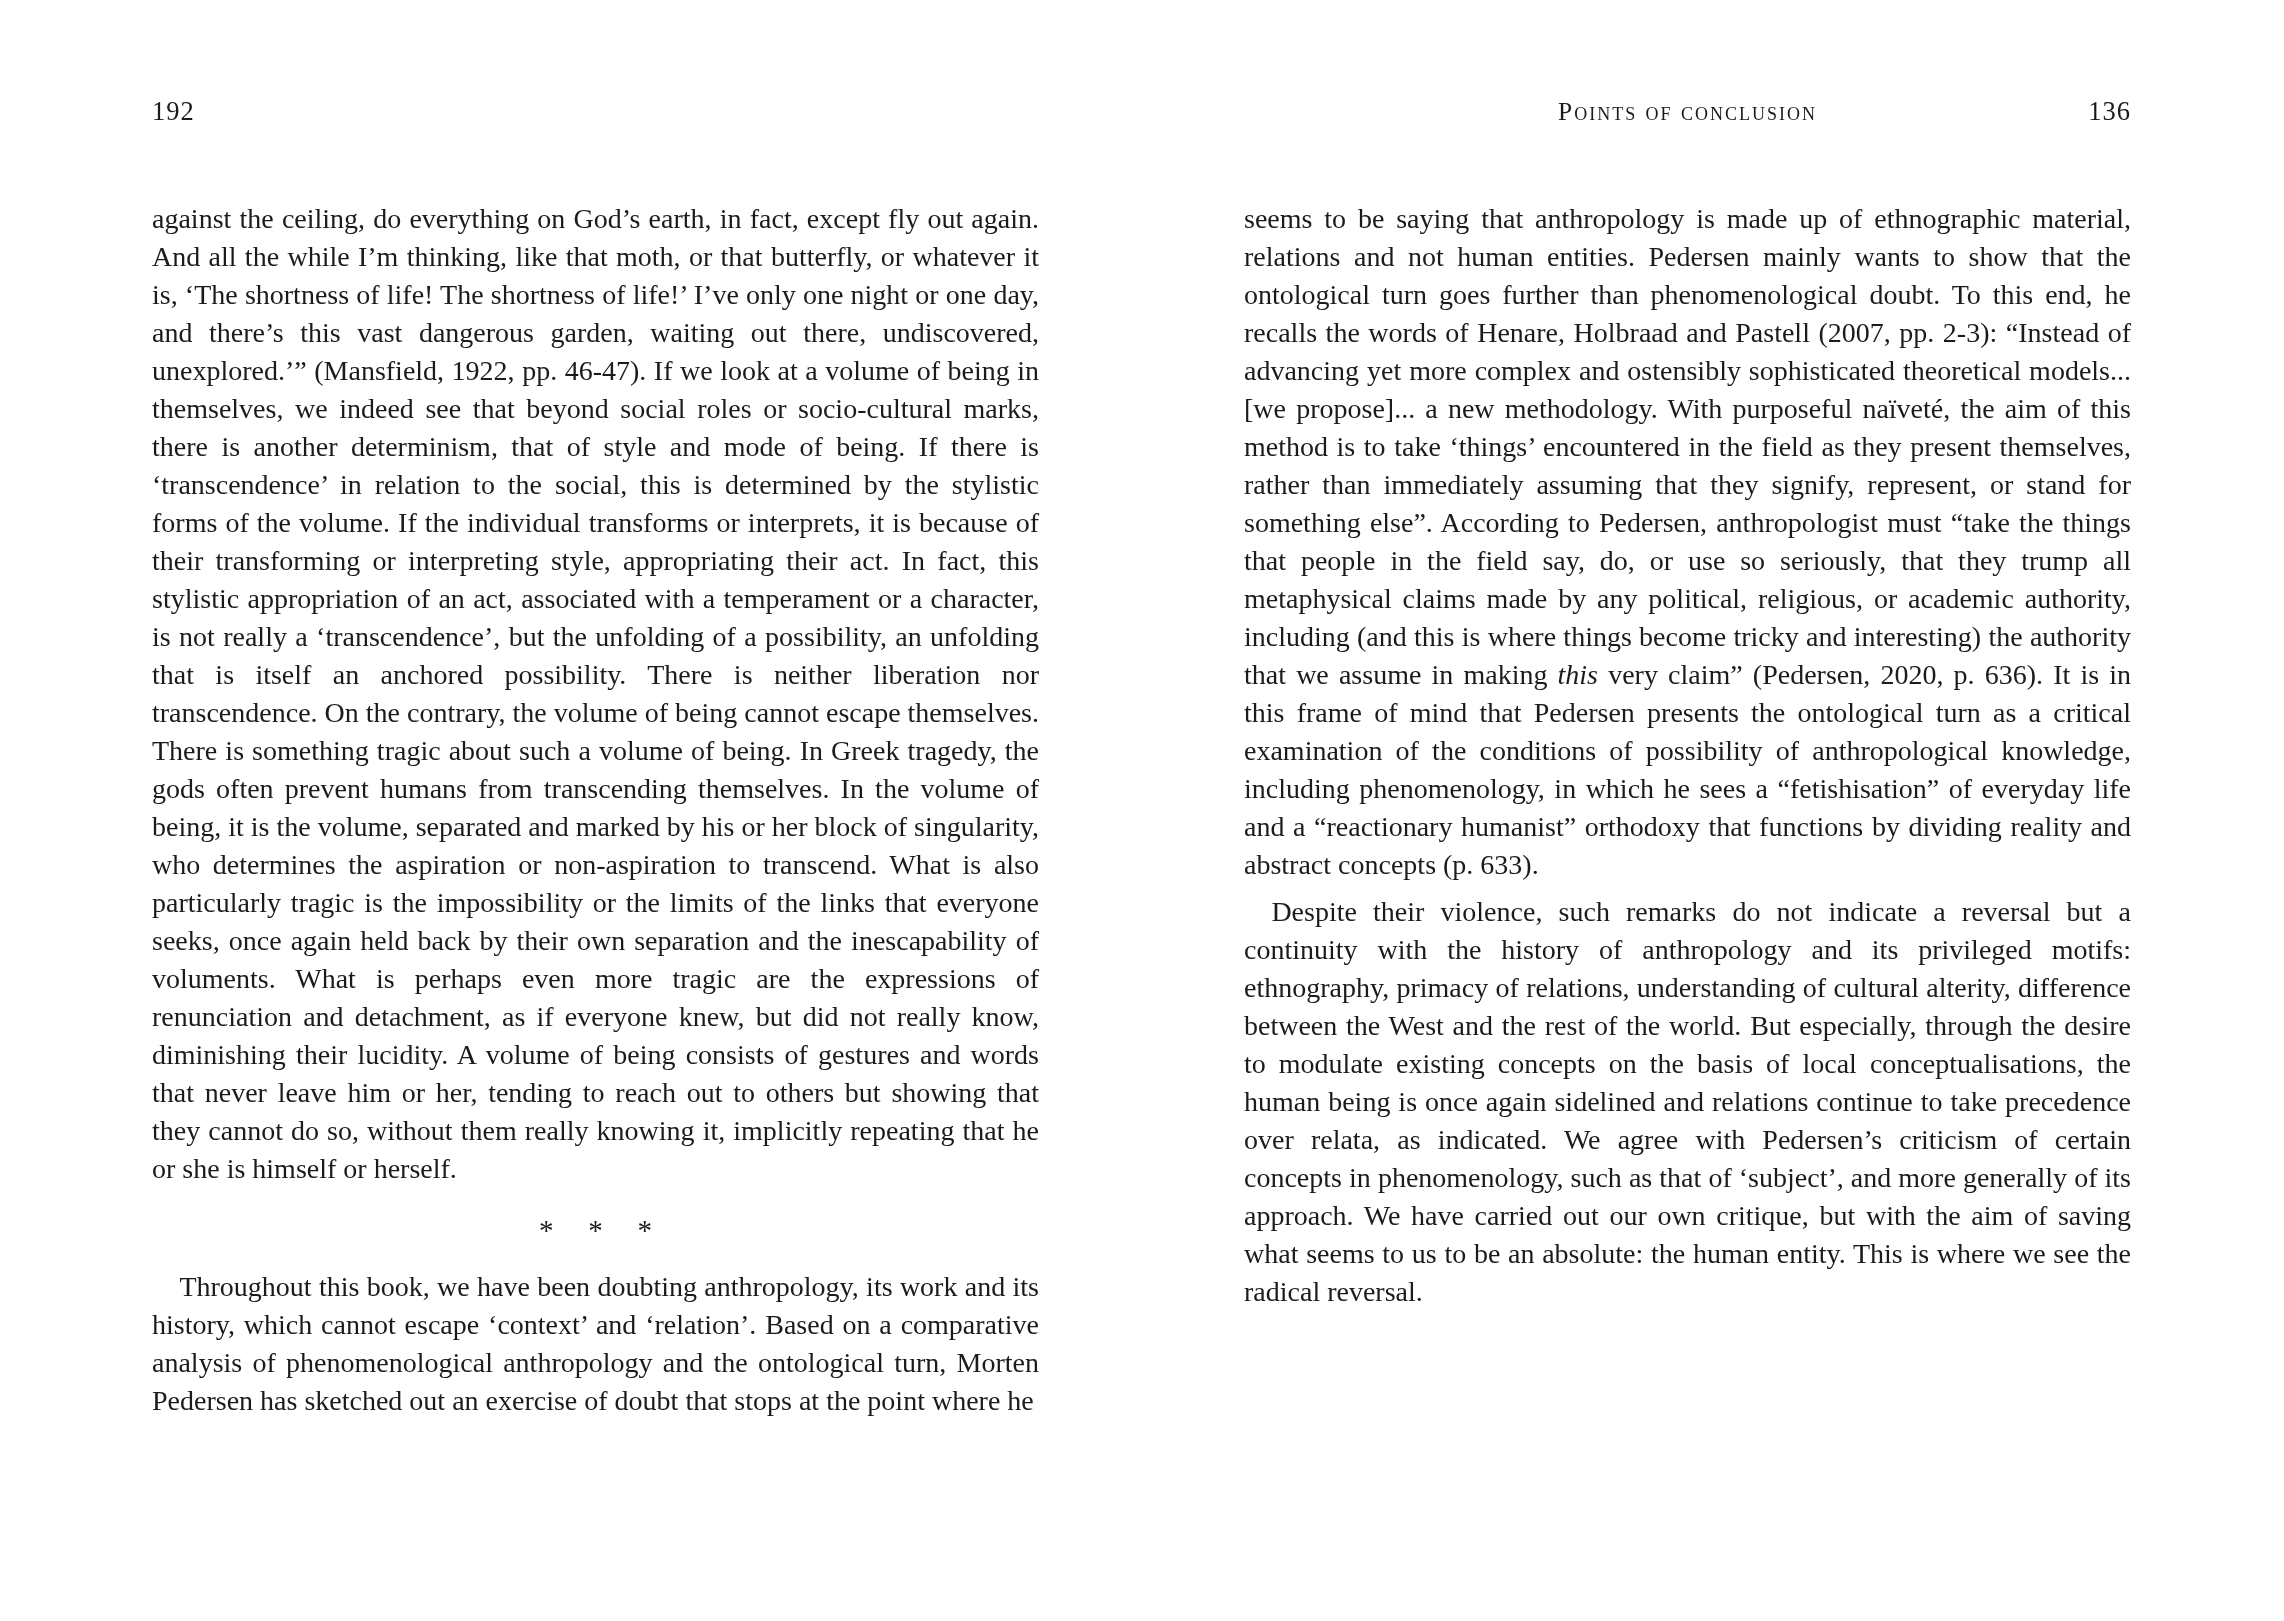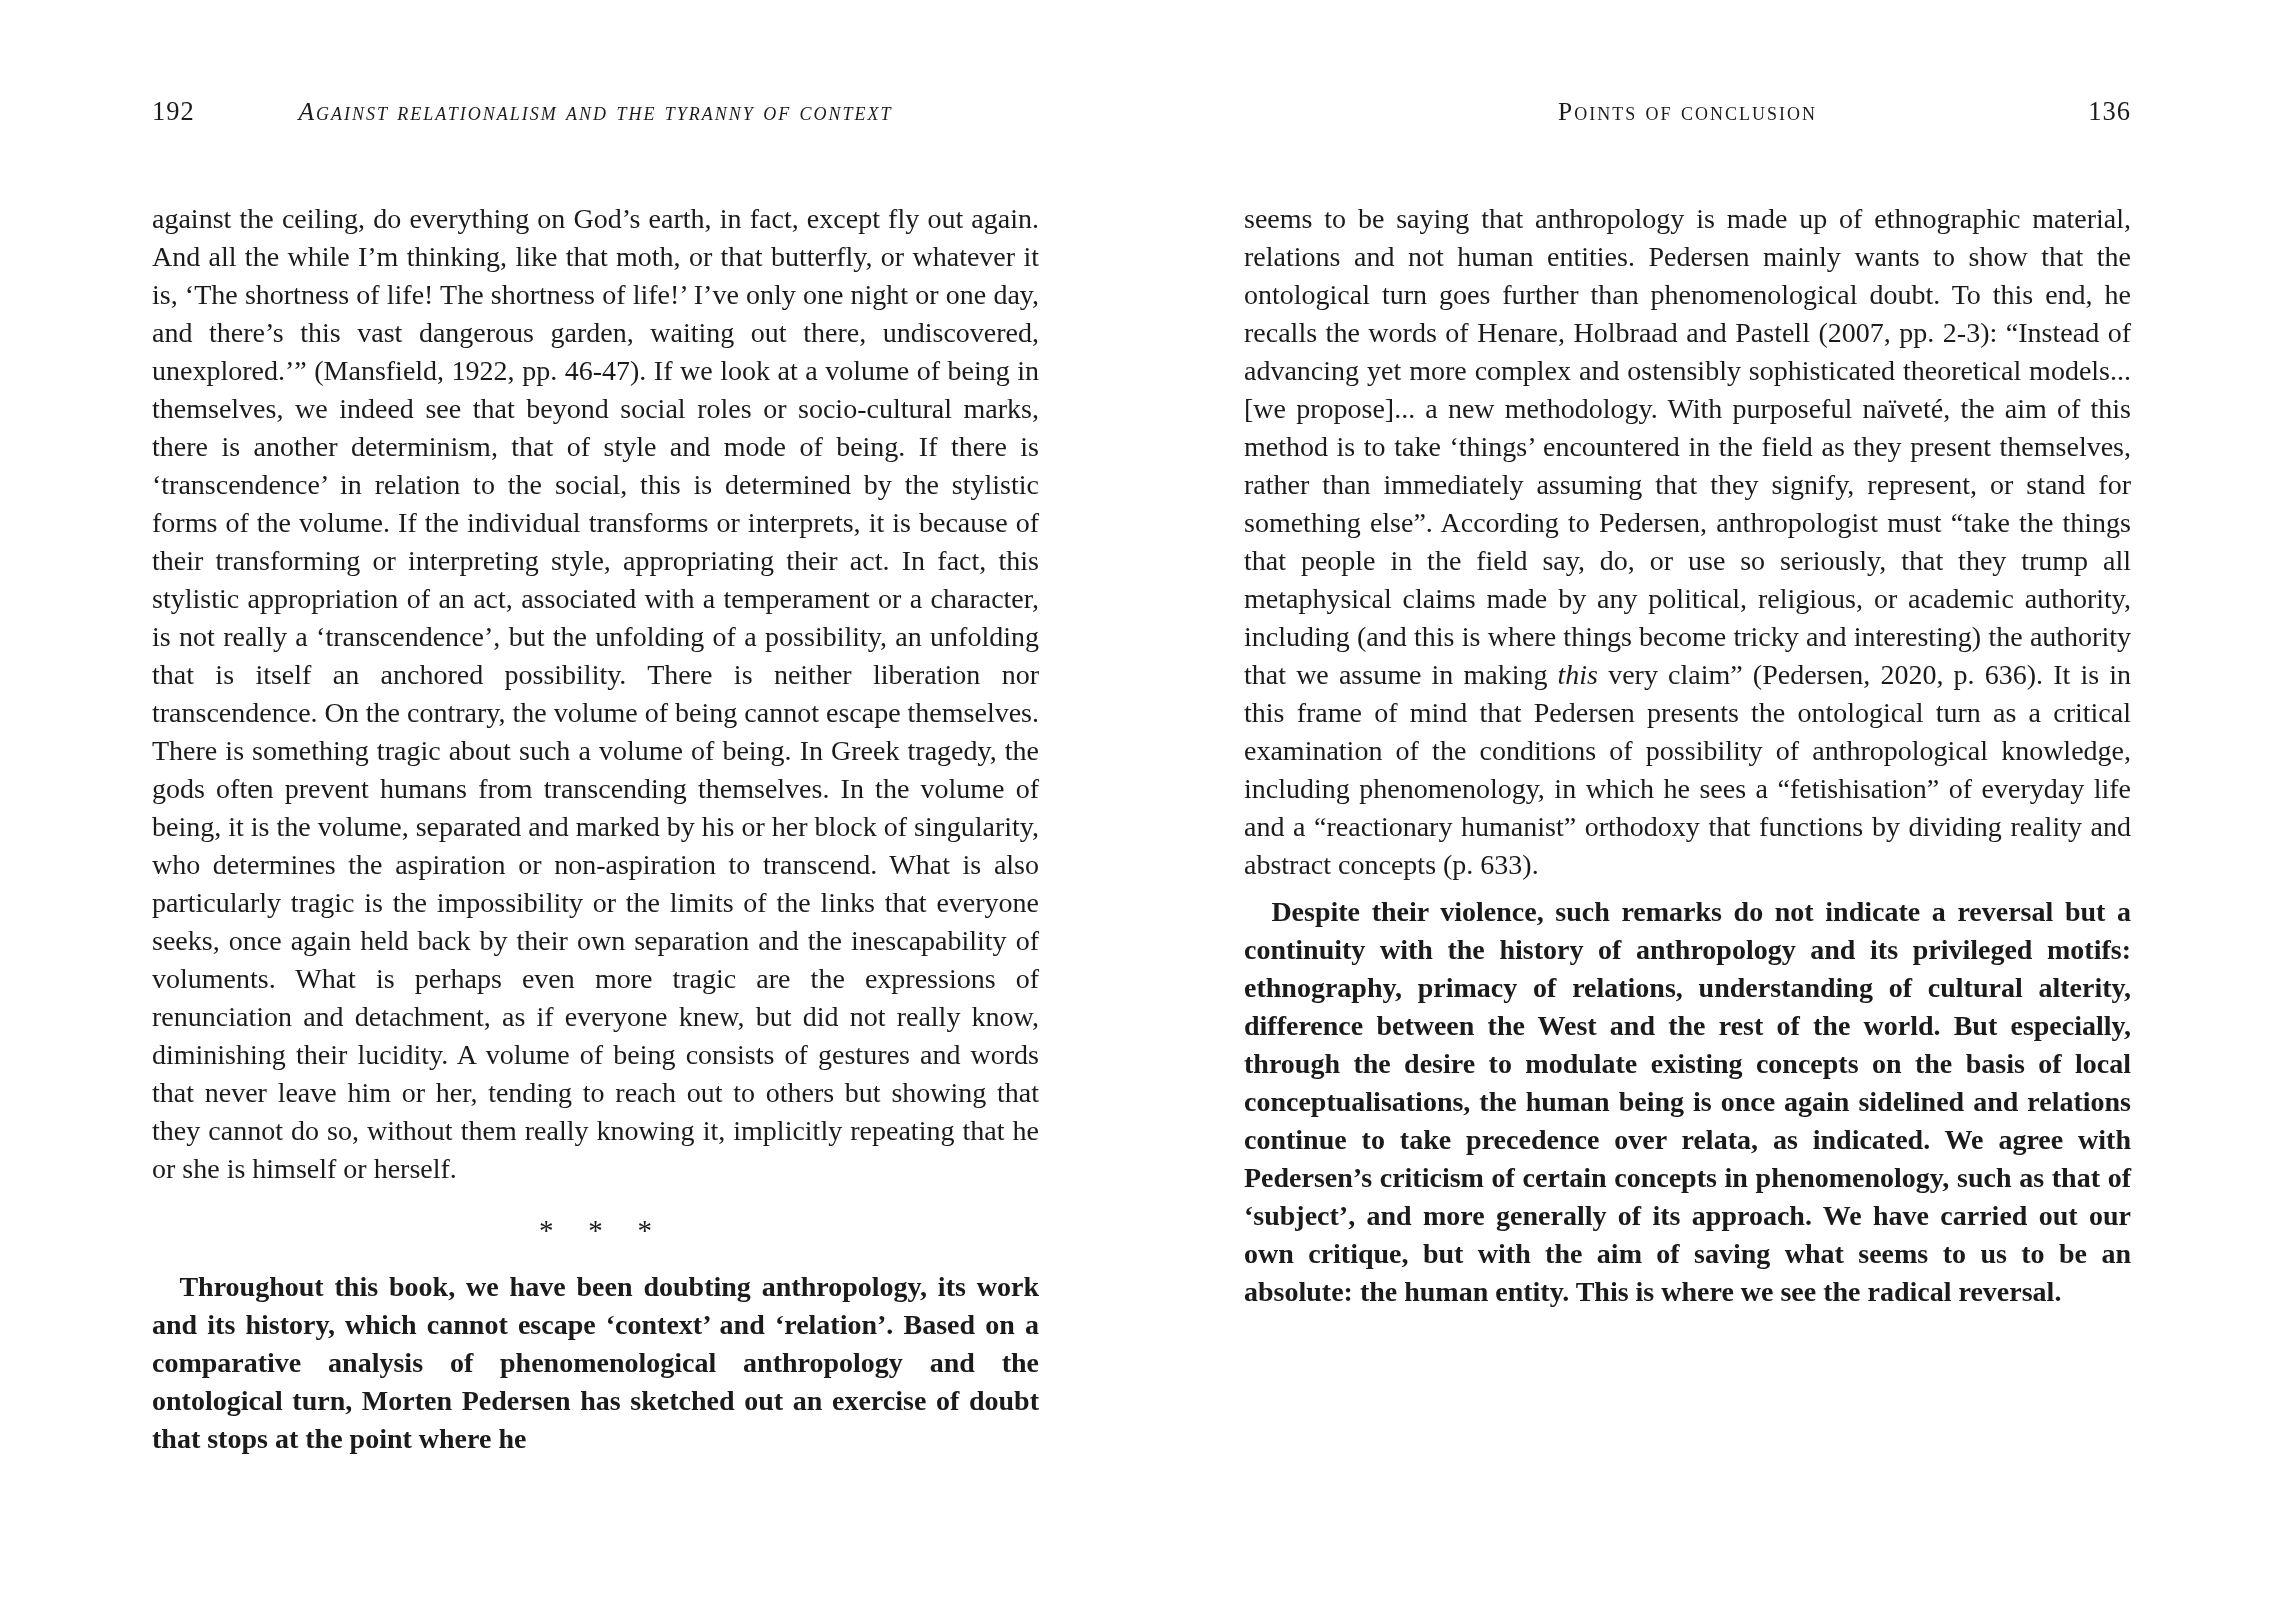--- a/index.html
+++ b/index.html
@@ -63,42 +63,40 @@
     text-align: justify;
     hyphens: auto;
     -webkit-hyphens: auto;
   }
   .body-text p {
     margin: 0;
     padding: 0;
   }
   .body-text p.indent {
     text-indent: 27.4px;
-    font-weight: bold;
   }
   .body-text p + p.indent {
     margin-top: 8.8px;
   }
   .section-separator {
     text-align: center;
     margin: 25.5px 0 21.6px 0;
     font-size: 29px;
     letter-spacing: 13.7px;
     text-indent: 13.7px; 
     line-height: 33px;
   }
   em { }
 </style>
 </head>
 <body>
 
 <section class="page page-left">
   <header class="running-head">
     <span class="page-num page-num-left">192</span>
-    <span class="head-title head-title-italic">Against relationalism and the tyranny of context</span>
   </header>
 
   <div class="body-text">
     <p>against the ceiling, do everything on God’s earth, in fact, except fly out again. And all the while I’m thinking, like that moth, or that butterfly, or whatever it is, ‘The shortness of life! The shortness of life!’ I’ve only one night or one day, and there’s this vast dangerous garden, waiting out there, undiscovered, unexplored.’” (Mansfield, 1922, pp. 46-47). If we look at a volume of being in themselves, we indeed see that beyond social roles or socio-cultural marks, there is another determinism, that of style and mode of being. If there is ‘transcendence’ in relation to the social, this is determined by the stylistic forms of the volume. If the individual transforms or interprets, it is because of their transforming or interpreting style, appropriating their act. In fact, this stylistic appropriation of an act, associated with a temperament or a character, is not really a ‘transcendence’, but the unfolding of a possibility, an unfolding that is itself an anchored possibility. There is neither liberation nor transcendence. On the contrary, the volume of being cannot escape themselves. There is something tragic about such a volume of being. In Greek tragedy, the gods often prevent humans from transcending themselves. In the volume of being, it is the volume, separated and marked by his or her block of singularity, who determines the aspiration or non-aspiration to transcend. What is also particularly tragic is the impossibility or the limits of the links that everyone seeks, once again held back by their own separation and the inescapability of voluments. What is perhaps even more tragic are the expressions of renunciation and detachment, as if everyone knew, but did not really know, diminishing their lucidity. A volume of being consists of gestures and words that never leave him or her, tending to reach out to others but showing that they cannot do so, without them really knowing it, implicitly repeating that he or she is himself or herself.</p>
     <div class="section-separator">* * *</div>
     <p class="indent">Throughout this book, we have been doubting anthropology, its work and its history, which cannot escape ‘context’ and ‘relation’. Based on a comparative analysis of phenomenological anthropology and the ontological turn, Morten Pedersen has sketched out an exercise of doubt that stops at the point where he</p>
   </div>
 </section>
 
 <section class="page page-right">

